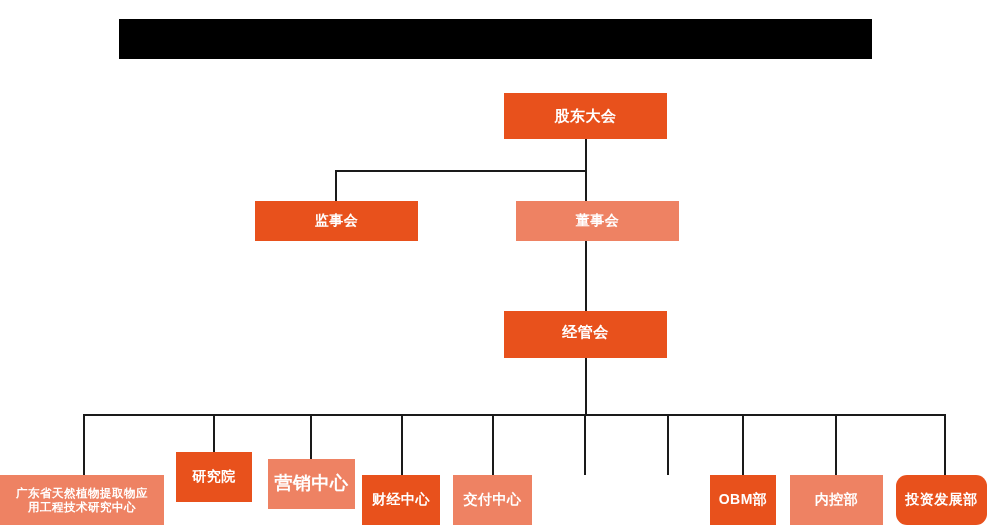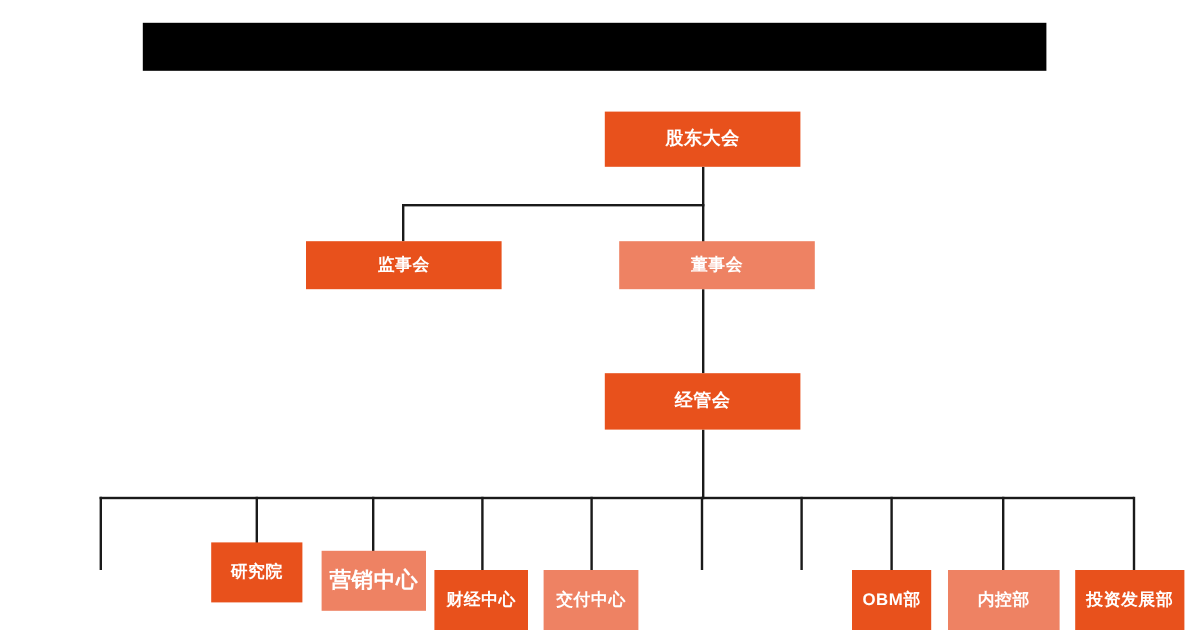--- a/index.html
+++ b/index.html
@@ -95,24 +95,28 @@
   </div>
 
   <div class="node dark" style="left:255px; top:201px; width:163px; height:40px; font-size:14px;">
     <span class="label">监事会</span>
   </div>
 
   <div class="node light" style="left:504px; top:201px; width:163px; height:40px; font-size:14px;margin-left:12px;">
     <span class="label">董事会</span>
   </div>
 
-  <div class="node dark" style="left:504px; top:311px; width:163px; height:47px; font-size:15px;">
+  <div class="node dark" style="left:504px; top:311px; width:163px; height:47px; font-size:15px;font-family:Liberation Mono, monospace;">
     <span class="label">经管会</span>
   </div>
 
+  <div class="node light" style="left:0px; top:475px; width:164px; height:50px; font-size:11.5px;">
+    <span class="label">广东省天然植物提取物应
+用工程技术研究中心</span>
+  </div>
 
   <div class="node dark" style="left:176px; top:452px; width:76px; height:50px; font-size:14px;">
     <span class="label">研究院</span>
   </div>
 
   <div class="node light" style="left:268px; top:459px; width:87px; height:50px; font-size:18px;">
     <span class="label">营销中心</span>
   </div>
 
   <div class="node dark" style="left:362px; top:475px; width:78px; height:50px; font-size:14px;">
@@ -126,17 +130,17 @@
 
 
   <div class="node dark" style="left:710px; top:475px; width:66px; height:50px; font-size:14px;">
     <span class="label">OBM部</span>
   </div>
 
   <div class="node light" style="left:790px; top:475px; width:93px; height:50px; font-size:14px;align-items:center;">
     <span class="label">内控部</span>
   </div>
 
-  <div class="node dark" style="left:896px; top:475px; width:91px; height:50px; font-size:14px;">
+  <div class="node dark" style="left:896px; top:475px; width:91px; height:50px; font-size:14px;border-radius:11px;">
     <span class="label">投资发展部</span>
   </div>
 
 </div>
 
 </body></html>

